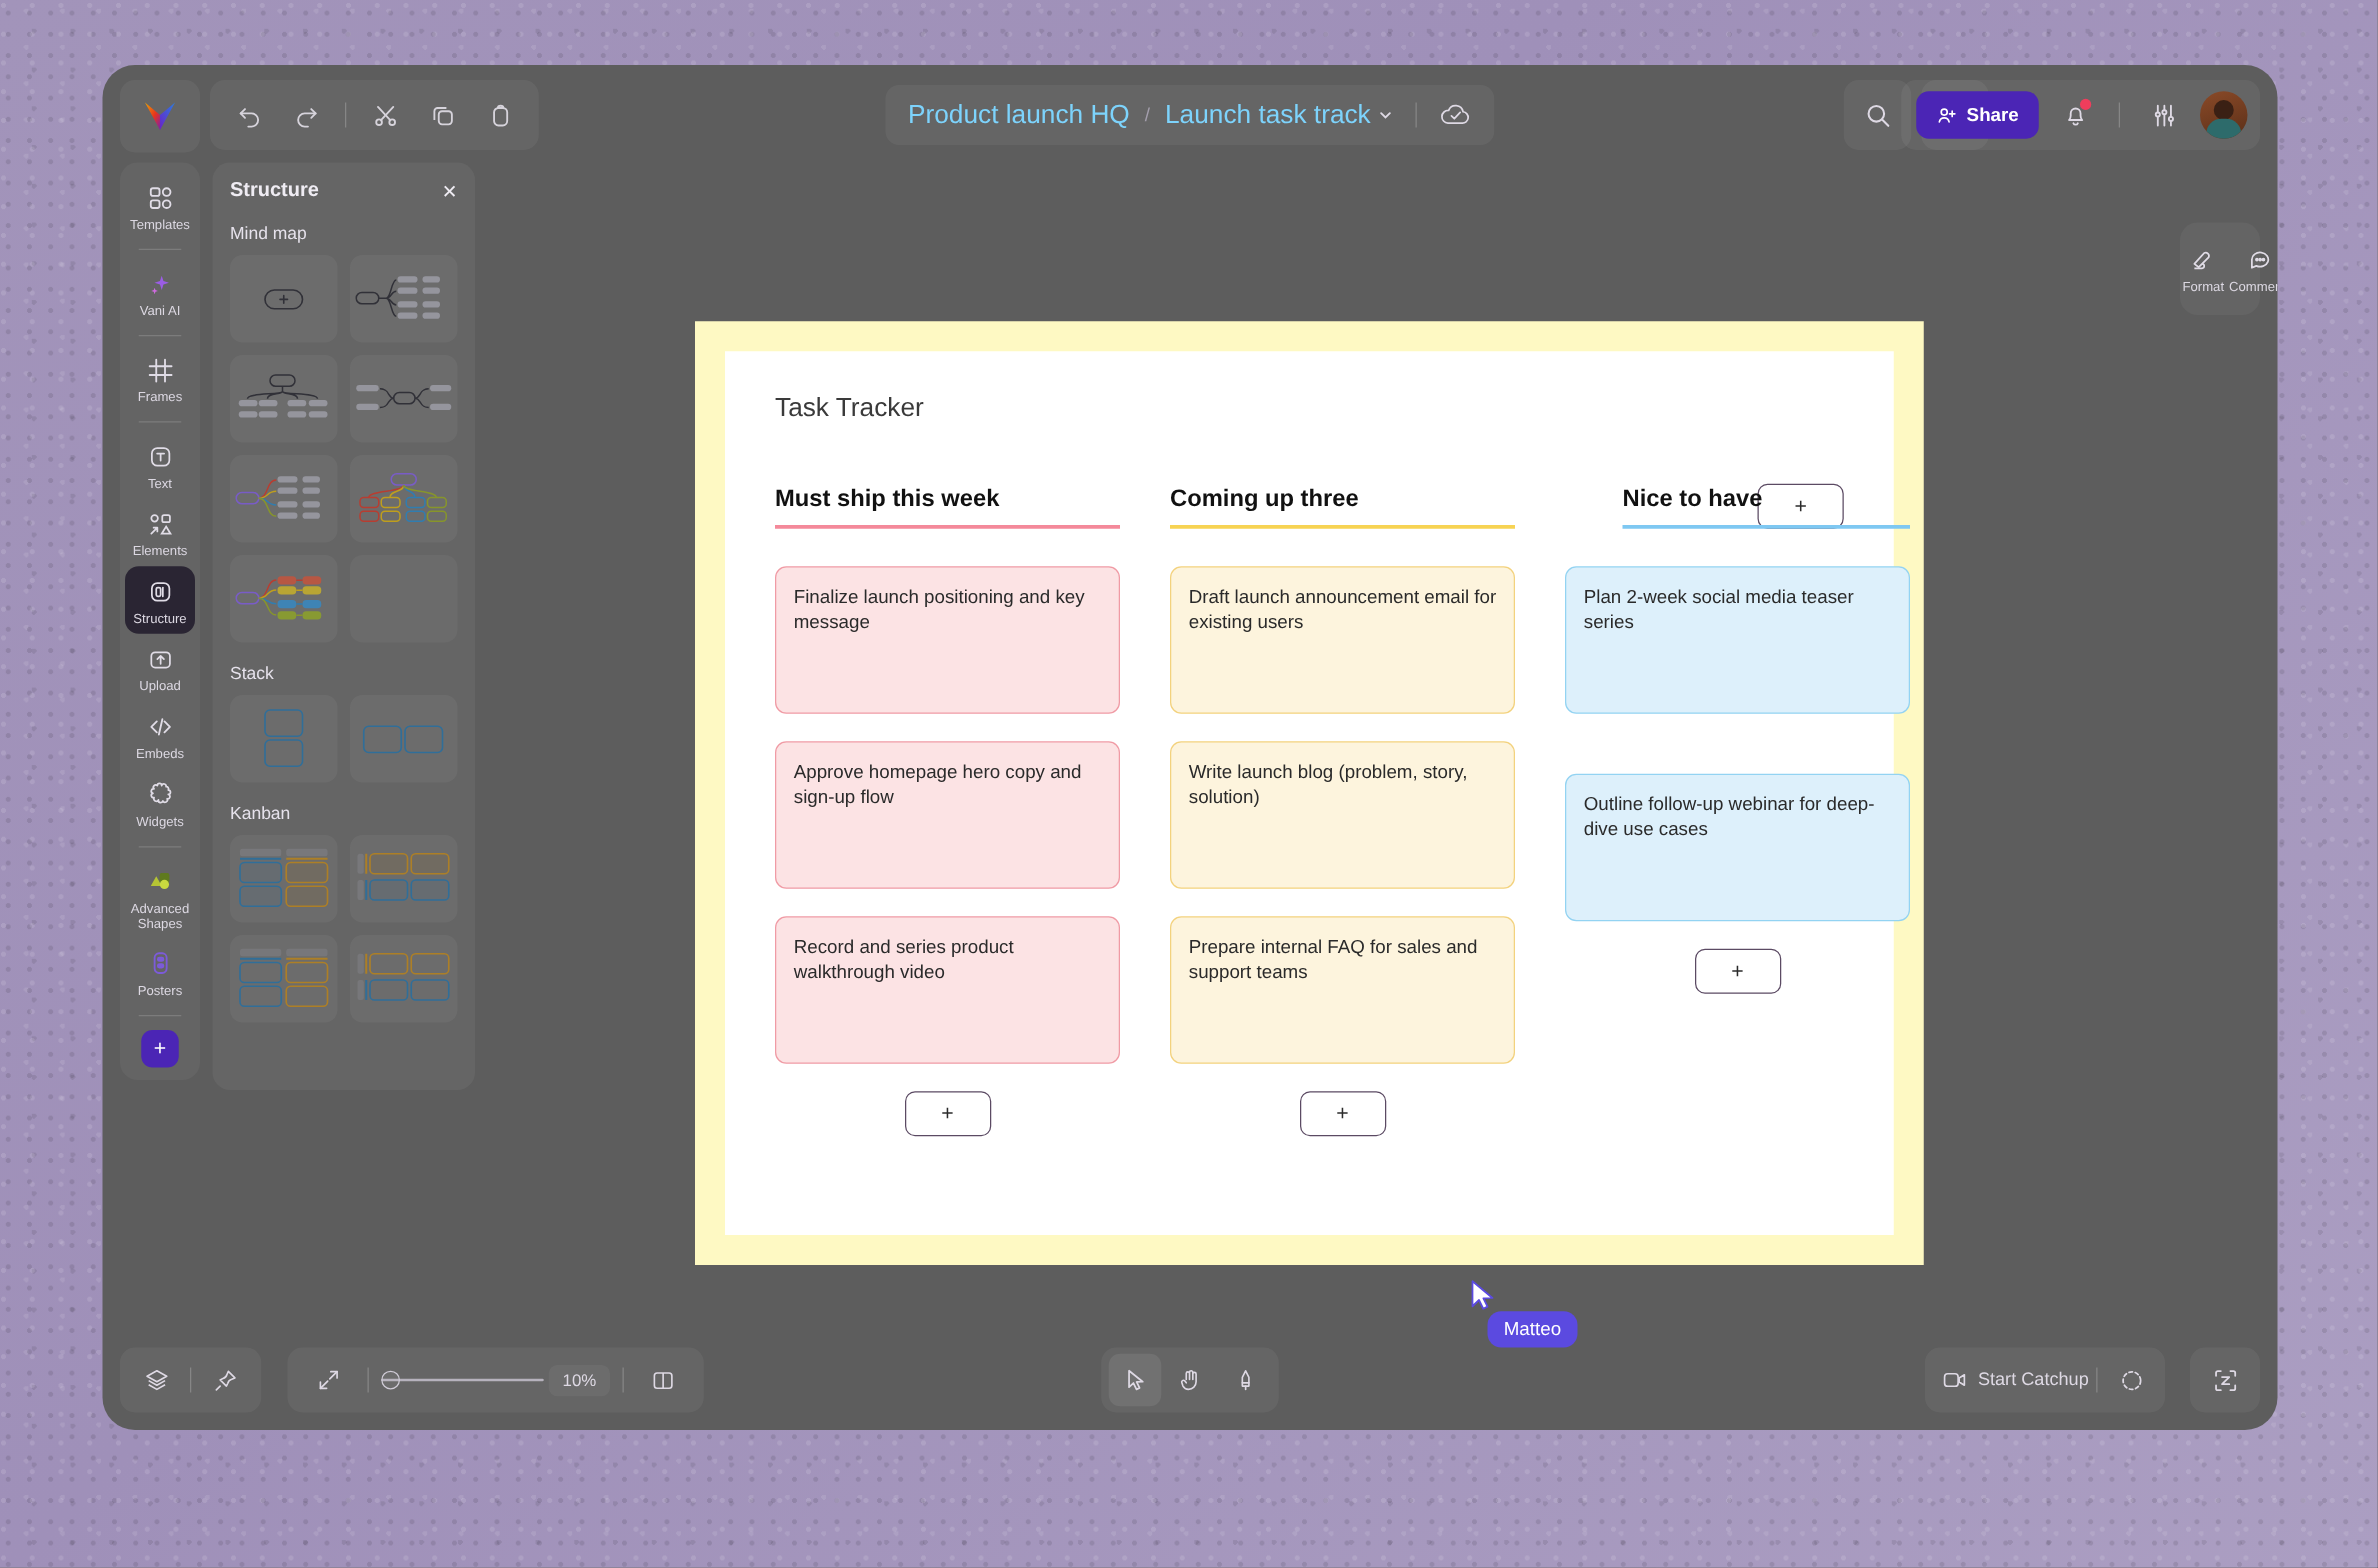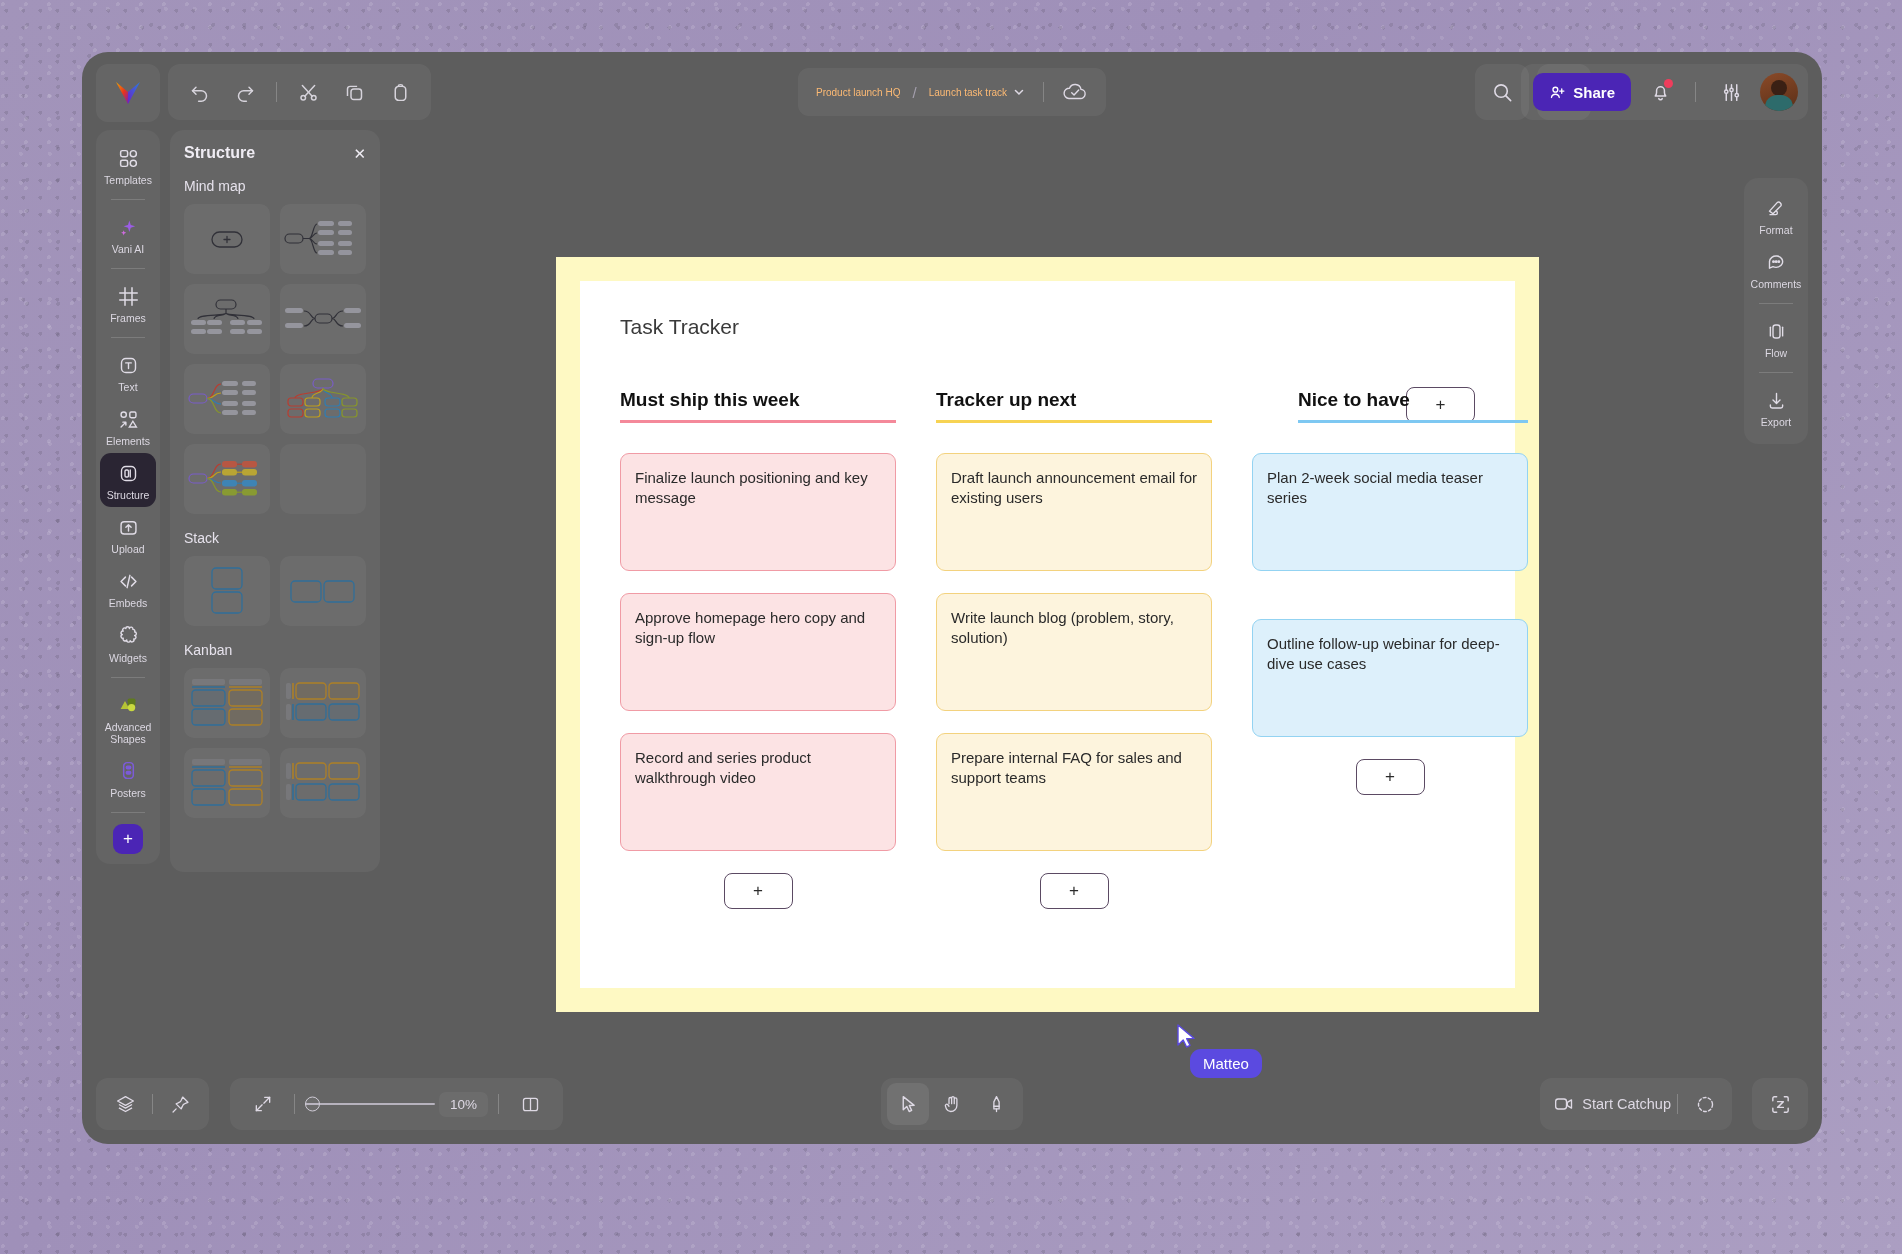--- a/index.html
+++ b/index.html
@@ -46,21 +46,21 @@
   .tb-btn {
     width: 42px; height: 42px; border-radius: 9px;
     display: flex; align-items: center; justify-content: center;
     color: #d6d3db;
   }
   .tb-sep { width: 1px; height: 20px; background: rgba(255,255,255,0.22); margin: 0 6px; }
   #crumb-group {
     left: 50%; transform: translateX(-50%); top: 16px; height: 48px;
     padding: 0 18px; gap: 12px; border-radius: 11px;
   }
-  .crumb-text { font-size: 10px; color: #fdba74; white-space: nowrap; }
+  .crumb-text { font-size: 21px; color: #7dd3fc; white-space: nowrap; }
   .crumb-slash { color: #a49fad; font-size: 15px; }
   #crumb-doc { display: flex; align-items: center; gap: 6px; }
   #saved-cloud { color: #ded9e4; display: flex; align-items: center; }
   #search-group { right: 293px; top: 12px; width: 54px; height: 56px; justify-content: center; }
   #present-group { right: 231px; top: 12px; width: 54px; height: 56px; justify-content: center; }
   #right-group { right: 14px; top: 12px; height: 56px; padding: 0 10px 0 12px; gap: 8px; }
   #share-btn {
     background: #4b25b5; color: #fff; border-radius: 10px;
     height: 38px; padding: 0 16px; display: flex; align-items: center; gap: 7px;
     font-size: 15px; font-weight: 600; border: none; cursor: pointer;
@@ -132,21 +132,21 @@
     cursor: pointer;
   }
   .tpl-card.blank { background: rgba(255,255,255,0.04); }
   .tpl-card svg { opacity: 0.9; }
 
   
   #right-rail {
     position: absolute; right: 14px; top: 126px;
     width: 64px; padding: 10px 0;
     background: rgba(255,255,255,0.045); border-radius: 14px;
-    display: flex; flex-direction: column; align-items: center;
+    display: flex; align-items: center;
   }
 
   
   #board-frame {
     position: absolute; left: 474px; top: 205px;
     width: 983px; height: 755px;
     background: #fef9c3;
     padding: 24px;
   }
   #board {
@@ -698,21 +698,21 @@
 
         <div class="column">
           <div class="col-head" id="col0-head" style="border-bottom-color: rgb(244, 137, 154);">Must ship this week</div>
           <div class="card c0" style="background: rgb(252, 227, 228); border-color: rgb(240, 155, 165);">Finalize launch positioning and key message</div>
           <div class="card c0" style="background: rgb(252, 227, 228); border-color: rgb(240, 155, 165);">Approve homepage hero copy and sign-up flow</div>
           <div class="card c0" style="background: rgb(252, 227, 228); border-color: rgb(240, 155, 165);">Record and series product walkthrough video</div>
           <div class="add-card-btn">+</div>
         </div>
 
         <div class="column">
-          <div class="col-head" id="col1-head" style="border-bottom-color: rgb(247, 211, 83);">Tracker up next</div>
+          <div class="col-head" id="col1-head" style="border-bottom-color: rgb(247, 211, 83);">Coming up three</div>
           <div class="card c1" style="background: rgb(253, 244, 221); border-color: rgb(243, 210, 126);">Draft launch announcement email for existing users</div>
           <div class="card c1" style="background: rgb(253, 244, 221); border-color: rgb(243, 210, 126);">Write launch blog (problem, story, solution)</div>
           <div class="card c1" style="background: rgb(253, 244, 221); border-color: rgb(243, 210, 126);">Prepare internal FAQ for sales and support teams</div>
           <div class="add-card-btn">+</div>
         </div>
 
         <div class="column">
           <div class="col-head" id="col2-head" style="border-bottom-color: rgb(126, 200, 242); margin-left: 46px;">Nice to have</div>
           <div class="card c2" style="background: rgb(221, 240, 251); border-color: rgb(147, 211, 242);">Plan 2-week social media teaser series</div>
           <div class="card c2" style="background: rgb(221, 240, 251); border-color: rgb(147, 211, 242); margin-top: 48px;">Outline follow-up webinar for deep-dive use cases</div>

